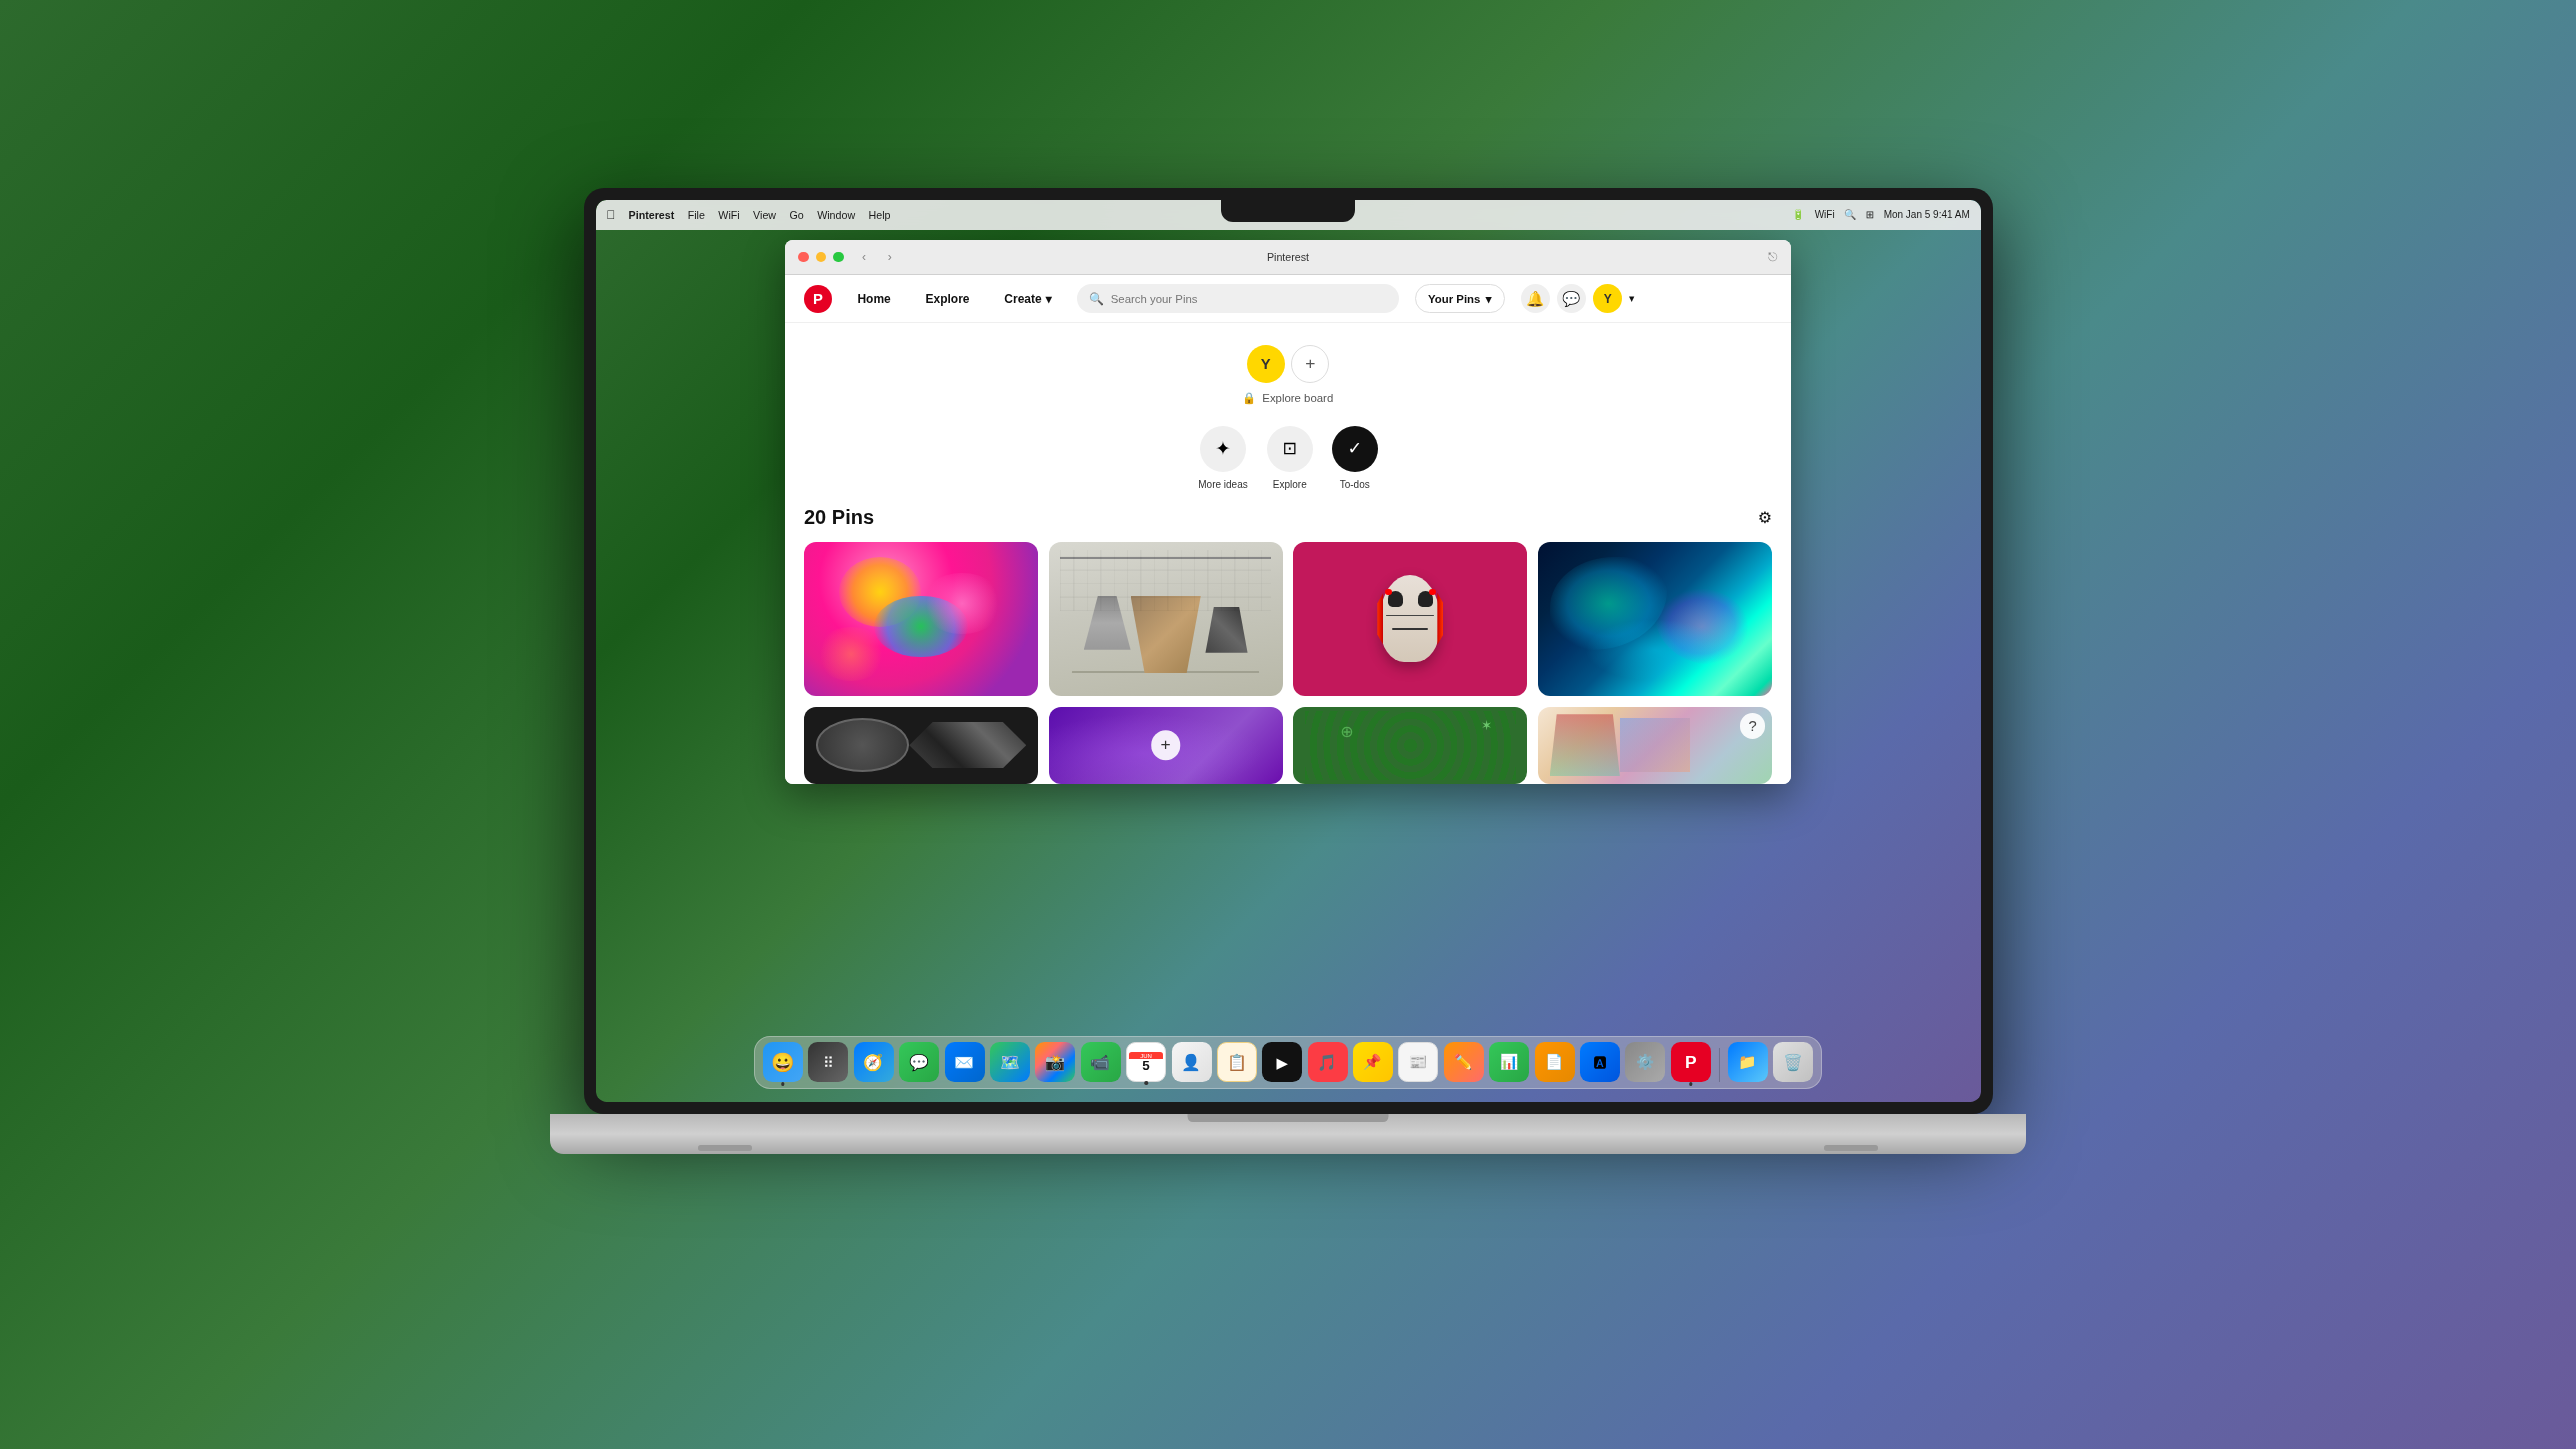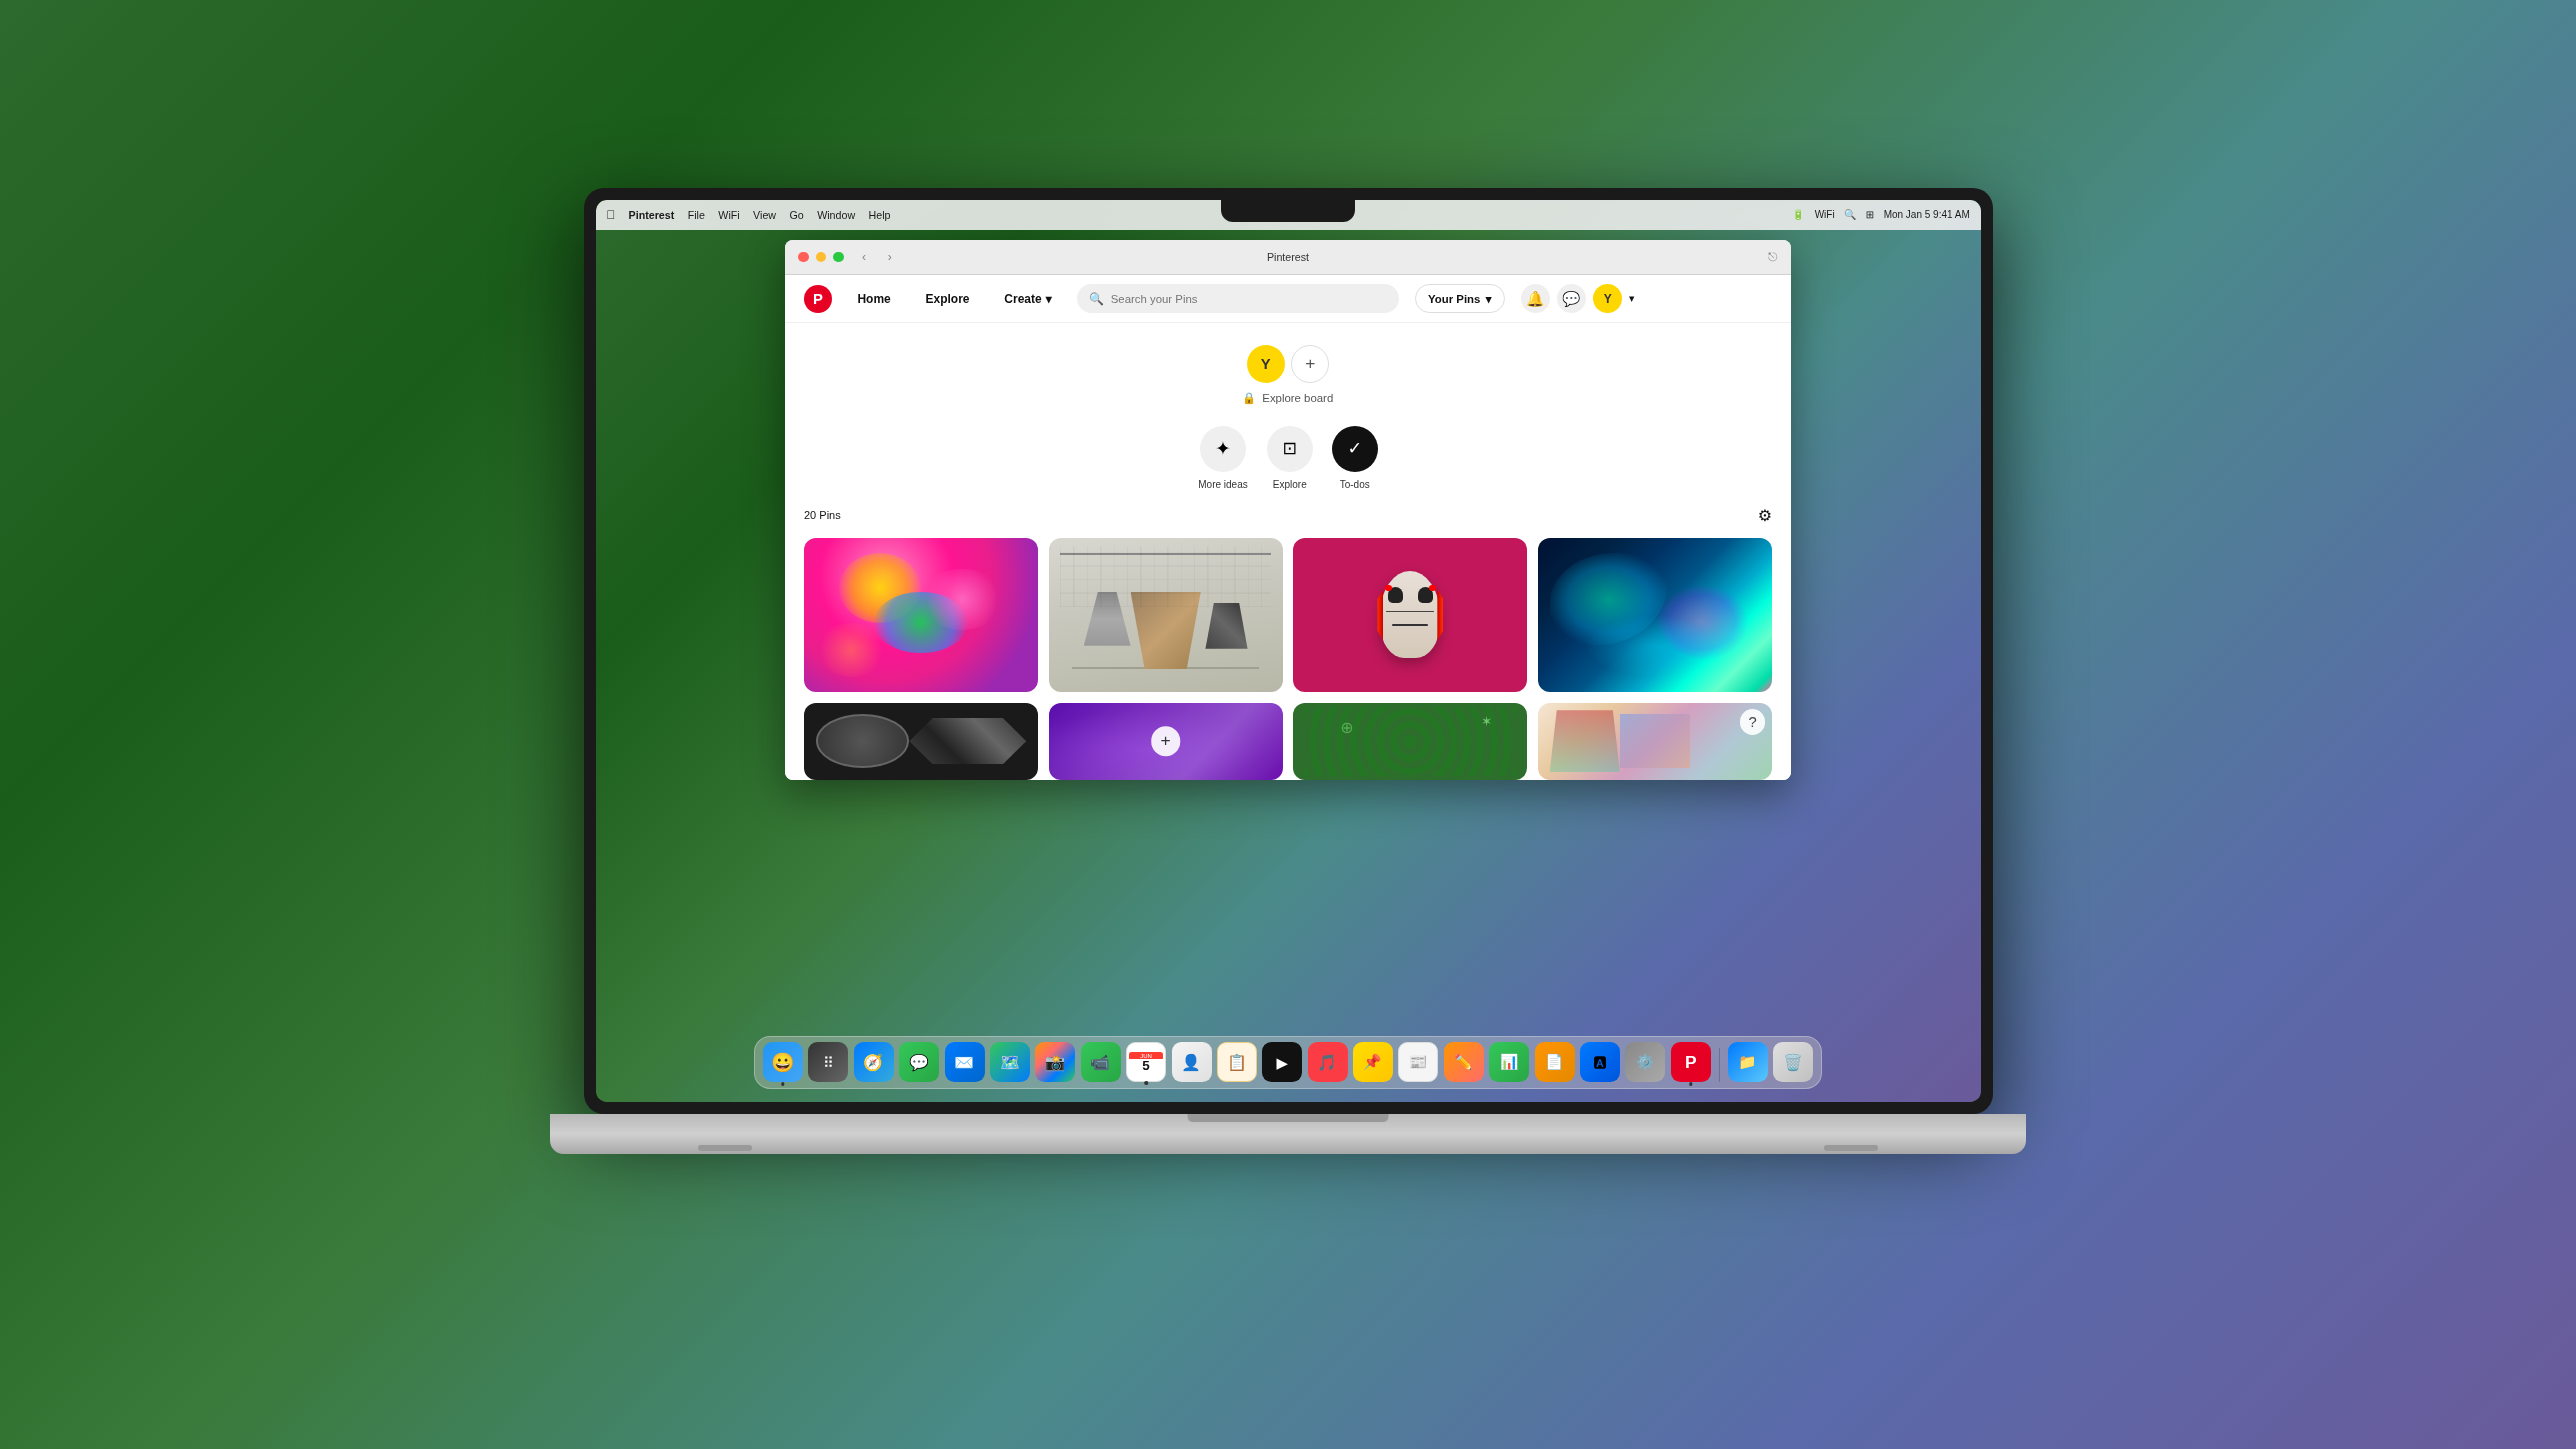--- a/index.html
+++ b/index.html
@@ -389,22 +389,22 @@
     }
 
     .pins-header {
       display: flex;
       align-items: center;
       justify-content: space-between;
       margin-bottom: 13.4px;
     }
 
     .pins-count {
-      font-size: 11px;
-      font-weight: 400;
+      font-size: 20px;
+      font-weight: 700;
       color: #111;
     }
 
     .filter-icon {
       font-size: 16px;
       color: #111;
       cursor: pointer;
     }
 
     

